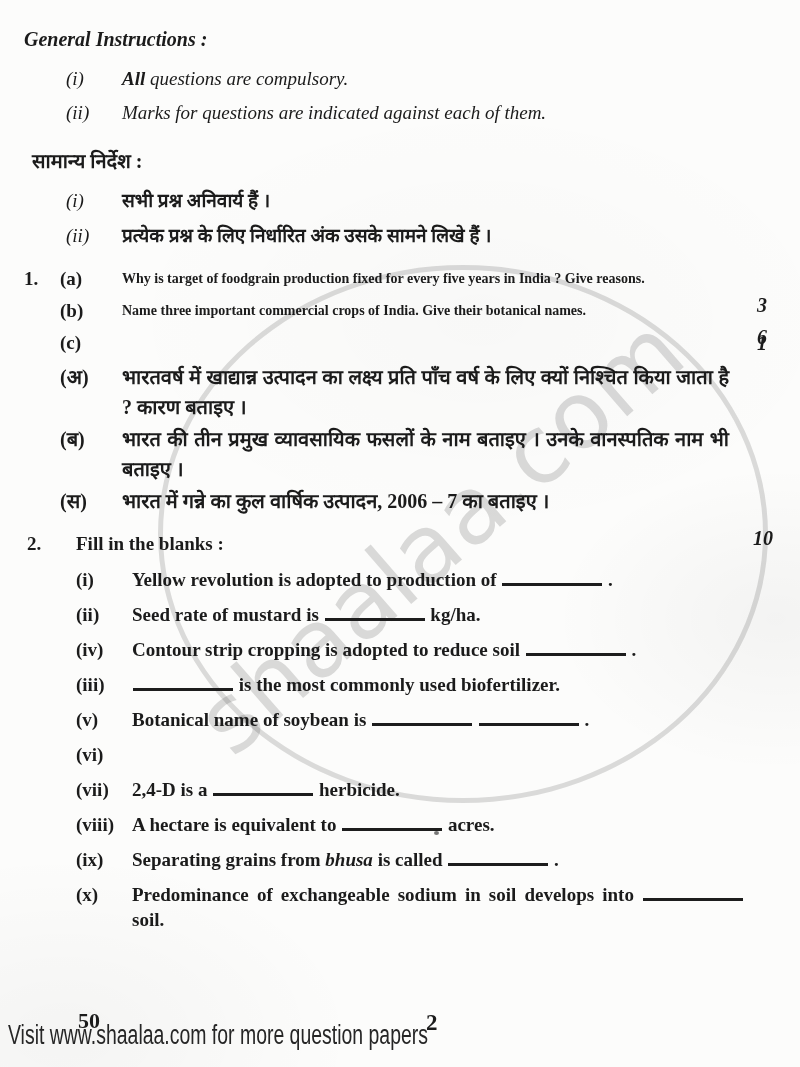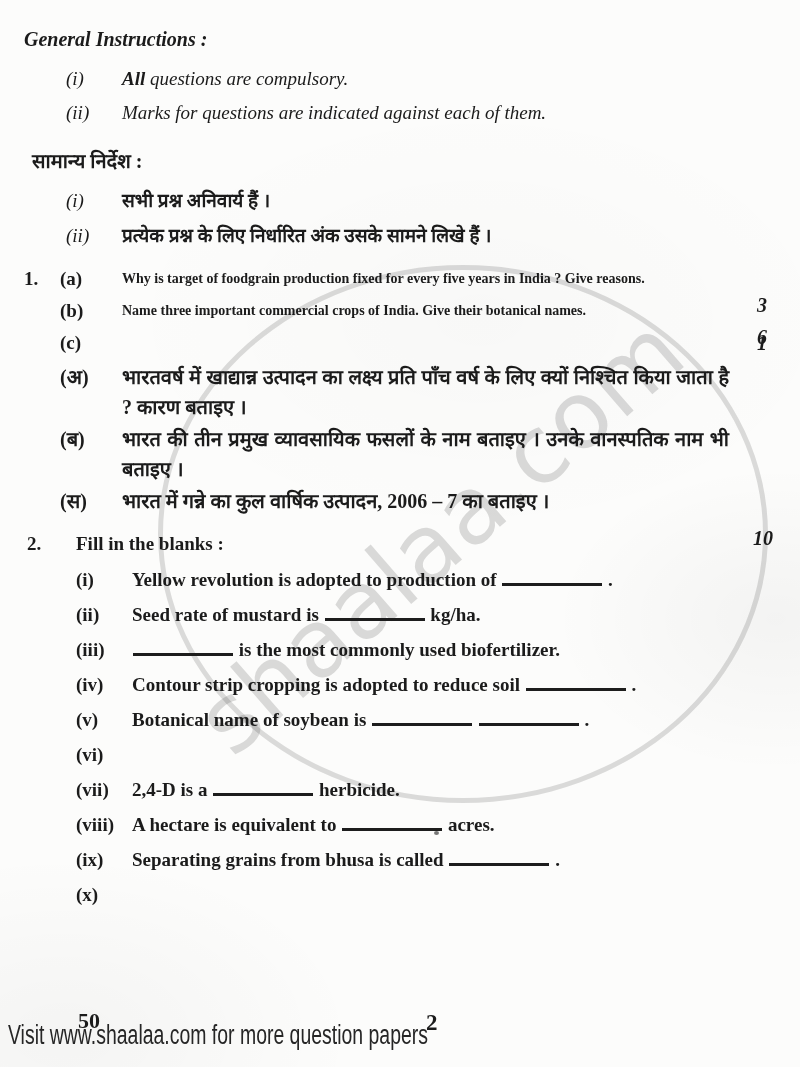--- a/index.html
+++ b/index.html
@@ -54,21 +54,21 @@
   .marks.l2{top:26px;}
   .marks.l1{top:0;}
   .q2head{position:relative;display:flex;margin-bottom:10px;}
   .q2title{margin:0;font-weight:700;font-size:19px;line-height:26px;}
   .q2head .marks{right:2px;top:-6px;}
   .fi{display:flex;margin-bottom:10px;}
   .filbl{flex:none;width:56px;font-weight:700;font-size:19px;line-height:25px;}
   .fitext{width:612px;margin:0;font-weight:700;font-size:19px;line-height:25px;text-align:justify;}
   .blank{display:inline-block;width:100px;height:13px;border-bottom:3px solid #1d1d1d;margin:0 1px;}
   .blank.sm{width:78px;}
-  .it{}
+  .it{font-style:italic;}
   
   .sheet-no{position:absolute;left:78px;top:1008px;z-index:2;font-weight:700;font-size:22px;}
   .page-no{position:absolute;left:426px;top:1010px;z-index:2;font-weight:700;font-size:23px;}
   .site-footer{
     position:absolute;left:8px;top:1021px;z-index:3;
     font-family:"Liberation Sans", sans-serif;font-size:27px;line-height:28px;color:#262626;
     white-space:nowrap;transform:scaleX(0.72);transform-origin:left center;
   }
   .artifact-dot{position:absolute;left:434px;top:831px;width:5px;height:4px;border-radius:50%;background:#4a4a4a;opacity:.75;z-index:2;}
 </style>
@@ -158,30 +158,30 @@
           <span class="filbl">(i)</span>
           <p class="fitext"><span>Yellow revolution is adopted to production of </span><span class="blank"></span><span> .</span></p>
         </div>
 
         <div class="fi">
           <span class="filbl">(ii)</span>
           <p class="fitext"><span>Seed rate of mustard is </span><span class="blank"></span><span> kg/ha.</span></p>
         </div>
 
         <div class="fi">
+          <span class="filbl">(iv)</span>
+          <p class="fitext"><span>Contour strip cropping is adopted to reduce soil </span><span class="blank"></span><span> .</span></p>
+        </div>
+
+        <div class="fi">
           <span class="filbl">(iii)</span>
           <p class="fitext"><span class="blank"></span><span> is the most commonly used biofertilizer.</span></p>
         </div>
 
         <div class="fi">
-          <span class="filbl">(iv)</span>
-          <p class="fitext"><span>Contour strip cropping is adopted to reduce soil </span><span class="blank"></span><span> .</span></p>
-        </div>
-
-        <div class="fi">
           <span class="filbl">(v)</span>
           <p class="fitext"><span>Botanical name of soybean is </span><span class="blank"></span> <span class="blank"></span><span> .</span></p>
         </div>
 
         <div class="fi">
           <span class="filbl">(vi)</span>
         </div>
 
         <div class="fi">
           <span class="filbl">(vii)</span>
@@ -193,20 +193,21 @@
           <p class="fitext"><span>A hectare is equivalent to </span><span class="blank"></span><span> acres.</span></p>
         </div>
 
         <div class="fi">
           <span class="filbl">(ix)</span>
           <p class="fitext"><span>Separating grains from </span><span class="it">bhusa</span><span> is called </span><span class="blank"></span><span> .</span></p>
         </div>
 
         <div class="fi">
           <span class="filbl">(x)</span>
+          <p class="fitext"><span>Predominance of exchangeable sodium in soil develops into </span><span class="blank"></span><span> soil.</span></p>
         </div>
 
       </div>
     </div>
 
   </div>
 
   <div class="artifact-dot"></div>
 
   <span class="sheet-no">50</span>

